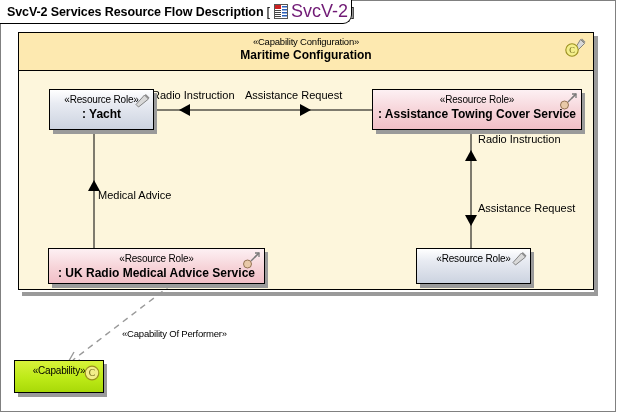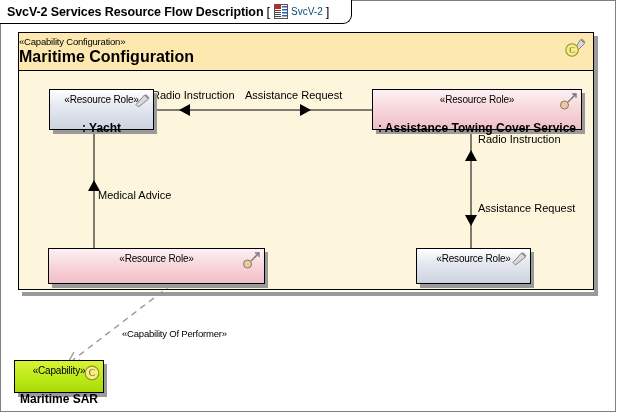--- a/index.html
+++ b/index.html
@@ -30,21 +30,21 @@
     display:flex;align-items:center;
     padding:0 6px 0 7px;
     white-space:nowrap;
     border-bottom-right-radius:9px;
   }
   .title-main{
     font-size:12.5px;font-weight:bold;color:#000;
     letter-spacing:-0.1px;
   }
   .title-bracket{font-size:13px;color:#000;margin:0 3px;}
-  .title-sub{font-size:10px;color:#0c4a6e;}
+  .title-sub{font-size:18px;color:#701a75;}
   .doc-icon{
     width:14px;height:15px;margin:0 3px 0 1px;
     position:relative;display:inline-block;vertical-align:-3px;
   }
 
   
   .cap-config{
     position:absolute;left:18px;top:32px;width:576px;height:258px;
     border:1px solid #000;
     box-sizing:border-box;
@@ -56,46 +56,46 @@
   }
   .cap-config-shadow-r{
     position:absolute;left:594px;top:36px;width:4px;height:260px;
     background:#9a9a9a;
   }
   .cap-header{
     position:absolute;left:0;top:0;width:100%;height:38px;
     background:#fde9b0;
     border-bottom:1px solid #000;
     box-sizing:border-box;
-    text-align:left;
+    text-align:center;
   }
   .cap-stereo{
     font-size:9.5px;color:#000;margin-top:3px;letter-spacing:-0.2px;
   }
   .cap-name{
-    font-size:16px;font-weight:bold;color:#000;margin-top:1px;
+    font-size:12px;font-weight:bold;color:#000;margin-top:1px;
   }
   .cap-icons{
     position:absolute;right:4px;top:5px;width:26px;height:22px;
   }
 
   
   .node{
     position:absolute;box-sizing:border-box;
     border:1px solid #000;
     text-align:center;
     overflow:visible;
   }
   .node .stereo{
     font-size:10px;color:#000;letter-spacing:-0.2px;display:block;
     margin-top:4px;
   }
   .node .nname{
     font-size:12px;font-weight:bold;color:#000;display:block;
-    margin-top:16px;
+    margin-top:2px;
   }
   .node-shadow{position:absolute;background:#9a9a9a;}
 
   .node.blue{
     background:linear-gradient(to bottom,#ffffff 0%,#e8ebf2 35%,#ccd3e0 100%);
   }
   .node.pink{
     background:linear-gradient(to bottom,#fdf0f3 0%,#f6d3d8 55%,#f1bfc7 100%);
   }
   .node.green{
@@ -223,20 +223,21 @@
         <path d="M13 1 L17 1 L17 5" stroke="#7a7a7a" stroke-width="1.3" fill="none"></path>
         <path d="M12.5 5.5 L17 1" stroke="#7a7a7a" stroke-width="1.1"></path>
       </svg>
     </span>
   </div>
 
   <div class="node-shadow" style="left:264px;top:252px;width:4px;height:36px;"></div>
   <div class="node-shadow" style="left:52px;top:284px;width:216px;height:4px;"></div>
   <div class="node pink" style="left:48px;top:248px;width:217px;height:36px;">
     <span class="stereo">«Resource Role»</span>
+    <span class="nname">: UK Radio Medical Advice Service</span>
     <span class="node-icon" style="right:2px;top:3px;">
       <svg width="20" height="18" viewBox="0 0 20 18">
         <circle cx="5.5" cy="12" r="4" fill="#e8c9a8" stroke="#8a6a4a" stroke-width="0.9"></circle>
         <path d="M9 9 L17 1" stroke="#7a7a7a" stroke-width="1.3"></path>
         <path d="M13 1 L17 1 L17 5" stroke="#7a7a7a" stroke-width="1.3" fill="none"></path>
         <path d="M12.5 5.5 L17 1" stroke="#7a7a7a" stroke-width="1.1"></path>
       </svg>
     </span>
   </div>
 
@@ -249,21 +250,20 @@
         <path d="M12.5 1 L16.5 5 L6.5 13 L4 10.5 Z" fill="#d9d9d9" stroke="#6b6b6b" stroke-width="0.8"></path>
         <path d="M13.2 0.6 L17 4.4" stroke="#8a8a8a" stroke-width="1.5"></path>
       </svg>
     </span>
   </div>
 
   <div class="node-shadow" style="left:103px;top:364px;width:4px;height:33px;"></div>
   <div class="node-shadow" style="left:18px;top:393px;width:89px;height:4px;"></div>
   <div class="node green" style="left:14px;top:360px;width:90px;height:33px;">
     <span class="stereo">«Capability»</span>
-    <span class="nname">Maritime SAR</span>
     <span class="node-icon" style="right:3px;top:4px;">
       <svg width="16" height="16" viewBox="0 0 16 16">
         <circle cx="8" cy="8" r="6.8" fill="#f3ee8a" stroke="#9a8f20" stroke-width="1.2"></circle>
         <text x="8" y="11.4" font-family="Liberation Serif, serif" font-size="9.5" text-anchor="middle" fill="#6b6416">C</text>
       </svg>
     </span>
   </div>
 
 </div>
 

